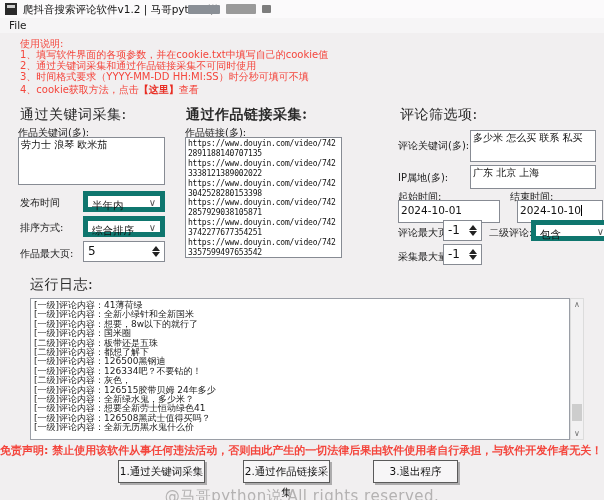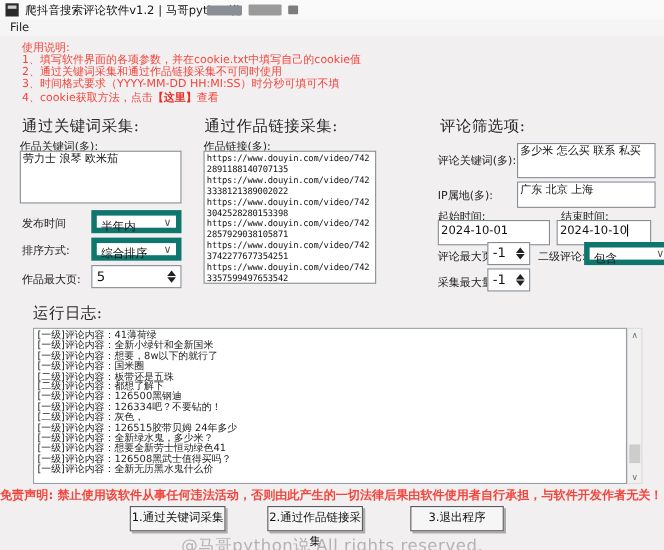--- a/index.html
+++ b/index.html
@@ -115,41 +115,41 @@
 
   <div class="lbl" style="left:20px; top:247px;">作品最大页:</div>
   <div class="spin" style="left:83px; top:241px; width:82px; height:21px;">
     <span class="val">5</span>
     <span class="arrows">
         <span class="tri-up"></span>
         <span class="tri-dn"></span>
       </span>
   </div>
 
-  <div class="sec-h" style="left:186px; top:106px;">通过作品链接采集:</div>
+  <div class="sec-h" style="left:186px; top:106px;font-weight:bold;">通过作品链接采集:</div>
   <div class="lbl" style="left:185px; top:126px;">作品链接(多):</div>
   <textarea class="box links" style="left: 185px; top: 137px; width: 157px; height: 121px;" spellcheck="false">https://www.douyin.com/video/7422891188140707135
 https://www.douyin.com/video/7423338121389002022
 https://www.douyin.com/video/7423042528280153398
 https://www.douyin.com/video/7422857929038105871
 https://www.douyin.com/video/7423742277677354251
 https://www.douyin.com/video/7423357599497653542</textarea>
 
   <div class="sec-h" style="left:400px; top:106px;">评论筛选项:</div>
 
   <div class="lbl" style="left:398px; top:139px;">评论关键词(多):</div>
   <div class="box" style="left:470px; top:130px; width:126px; height:32px; white-space:normal;">多少米 怎么买 联系 私买</div>
 
   <div class="lbl" style="left:398px; top:171px;">IP属地(多):</div>
   <div class="box" style="left:470px; top:165px; width:126px; height:24px;">广东 北京 上海</div>
 
   <div class="lbl" style="left:398px; top:190px;">起始时间:</div>
   <div class="lbl" style="left:510px; top:190px;">结束时间:</div>
   <div class="box" style="left:398px; top:200px; width:102px; height:23px; font-size:10.5px; padding-top:3px;">2024-10-01</div>
-  <div class="box" style="left:506px; top:200px; width:86px; height:23px; font-size:10.5px; padding-top:3px;"><span>2024-10-10</span><span class="caret"></span></div>
+  <div class="box" style="left:517px; top:200px; width:86px; height:23px; font-size:10.5px; padding-top:3px;"><span>2024-10-10</span><span class="caret"></span></div>
 
   <div class="lbl" style="left:398px; top:226px;">评论最大页:</div>
   <div class="spin" style="left:443px; top:220px; width:39px; height:21px;">
     <span class="val">-1</span>
     <span class="arrows">
         <span class="tri-up"></span>
         <span class="tri-dn"></span>
       </span>
   </div>
   <div class="lbl" style="left:489px; top:226px;">二级评论:</div>

